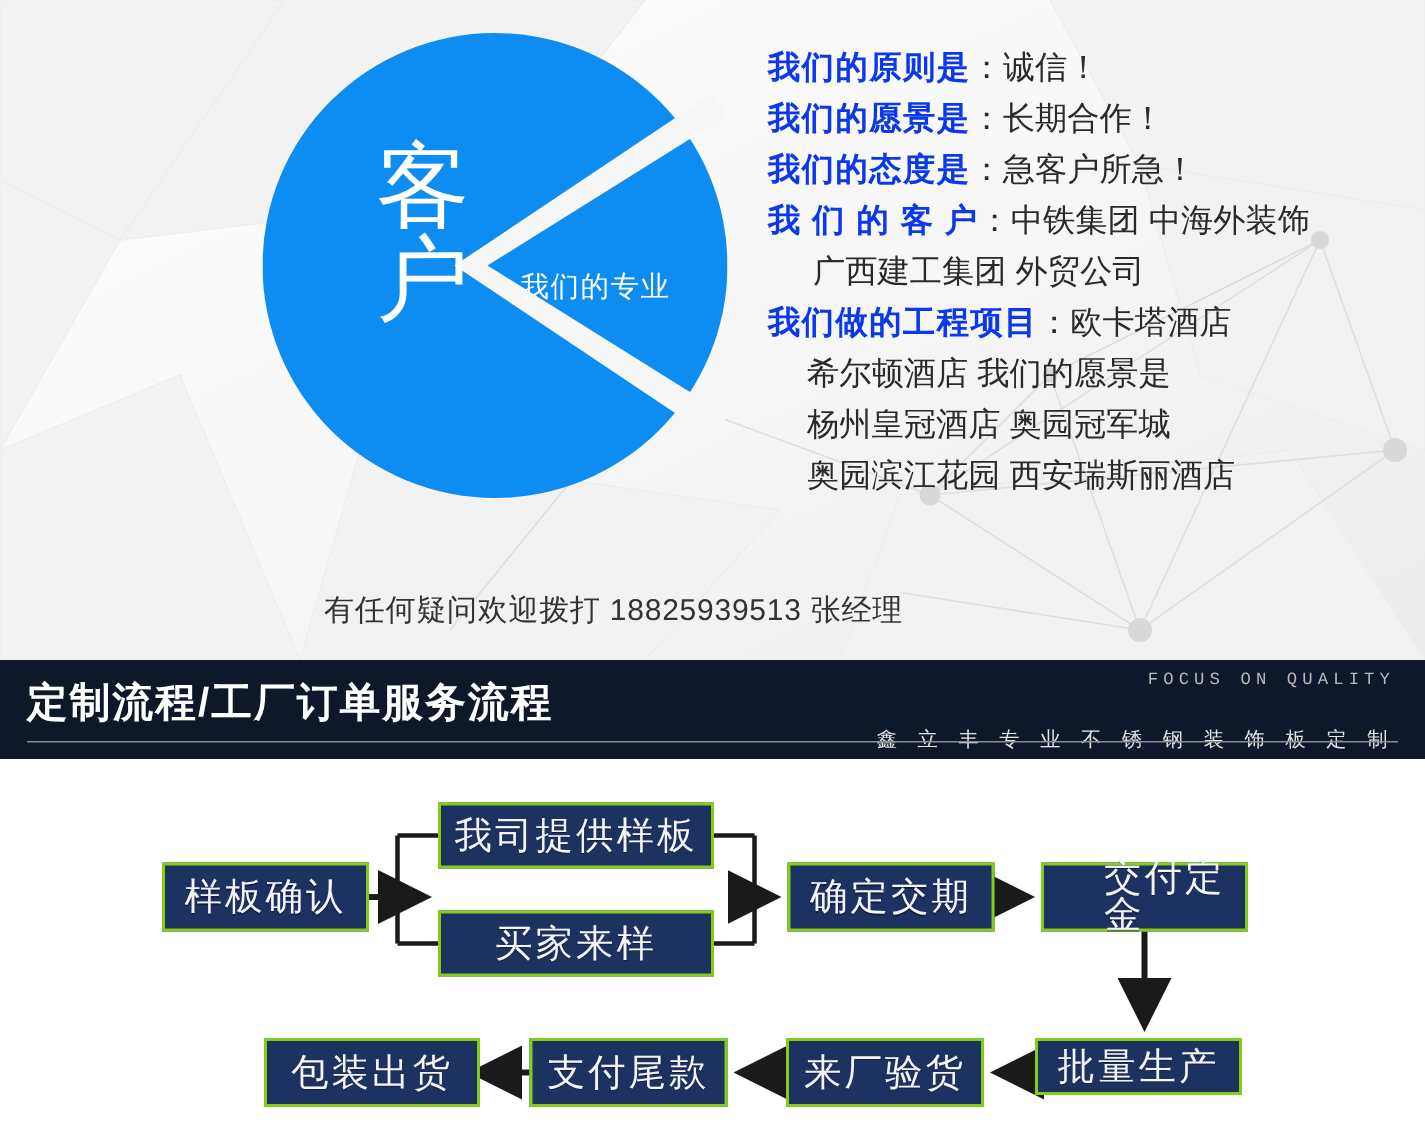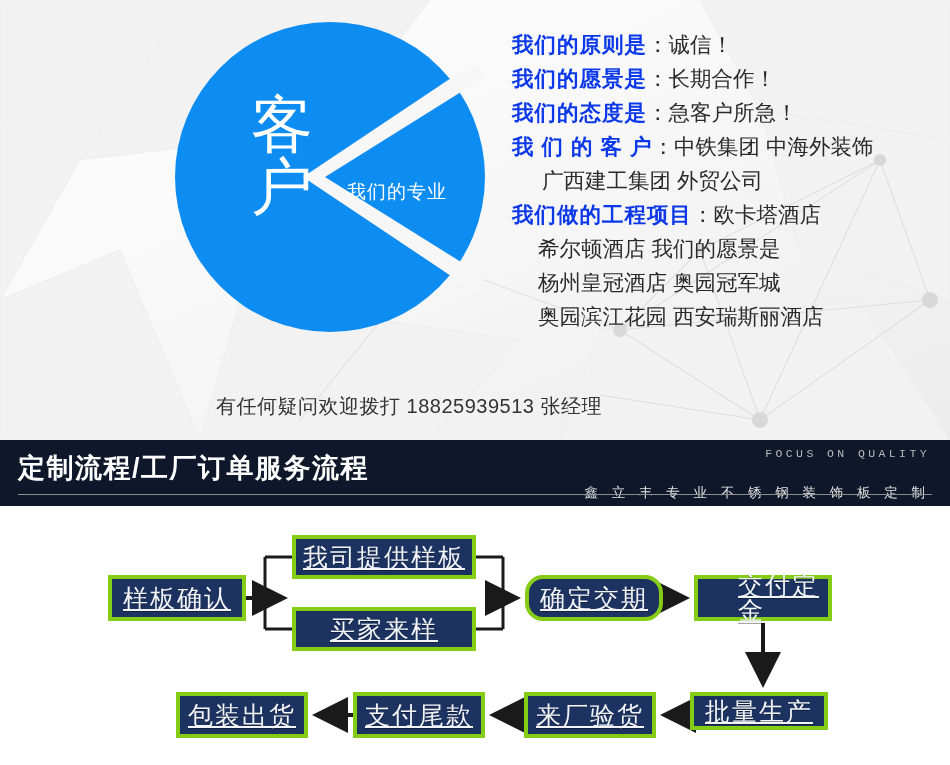--- a/index.html
+++ b/index.html
@@ -45,25 +45,24 @@
   .banner .focus { position:absolute; right:20px; top:7px; font-size:11.5px; color:#b9b9b9;
                    letter-spacing:3.4px; font-family:"Liberation Mono","DejaVu Sans Mono",monospace; }
   .banner .slogan { position:absolute; right:20px; top:44px; font-size:13.5px; color:#e4e4e4;
                     letter-spacing:5px; }
   .banner .rule { position:absolute; left:18px; right:18px; top:54px; height:1px; background:#8c8c8c; }
 
   
   .flow { position:absolute; left:0; top:506px; width:950px; height:259px; background:#ffffff; }
   .flow svg { position:absolute; left:0; top:0; width:950px; height:259px; }
   .node {
-    position:absolute; background:#1c3260; border:4px solid #84cc16;
+    position:absolute; background:#1c3260; border:2px solid #84cc16;
     color:#f2f4f8; display:flex; align-items:center; justify-content:center;
     font-size:25px; letter-spacing:2px; line-height:1;
     text-shadow:0 1px 0 rgba(0,0,0,.35);
-    text-decoration:underline;
   }
 </style>
 </head>
 <body>
 
 <div id="stage">
 
   <section class="hero">
     <svg class="bg" viewBox="0 0 950 440">
       <defs>
@@ -163,21 +162,21 @@
 
         <line x1="524" y1="209" x2="495" y2="209" marker-end="url(#ah)"></line>
 
         <line x1="353" y1="209" x2="318" y2="209" marker-end="url(#ah)"></line>
       </g>
     </svg>
 
     <div class="node" style="left:108px;top:69px;width:138px;height:46px;">样板确认</div>
     <div class="node" style="left:292px;top:29px;width:184px;height:44px;">我司提供样板</div>
     <div class="node" style="left:292px;top:101px;width:184px;height:44px;">买家来样</div>
-    <div class="node" style="left:525px;top:69px;width:138px;height:46px;border-radius:18px;">确定交期</div>
+    <div class="node" style="left:525px;top:69px;width:138px;height:46px;">确定交期</div>
     <div class="node" style="left:694px;top:69px;width:138px;height:46px;padding-left:40px;">交付定金</div>
     <div class="node" style="left:690px;top:186px;width:138px;height:38px;">批量生产</div>
     <div class="node" style="left:524px;top:186px;width:132px;height:46px;">来厂验货</div>
     <div class="node" style="left:353px;top:186px;width:132px;height:46px;">支付尾款</div>
-    <div class="node" style="left:176px;top:186px;width:132px;height:46px;">包装出货</div>
+    <div class="node" style="left:176px;top:186px;width:144px;height:46px;">包装出货</div>
   </section>
 
 </div>
 
 </body></html>

